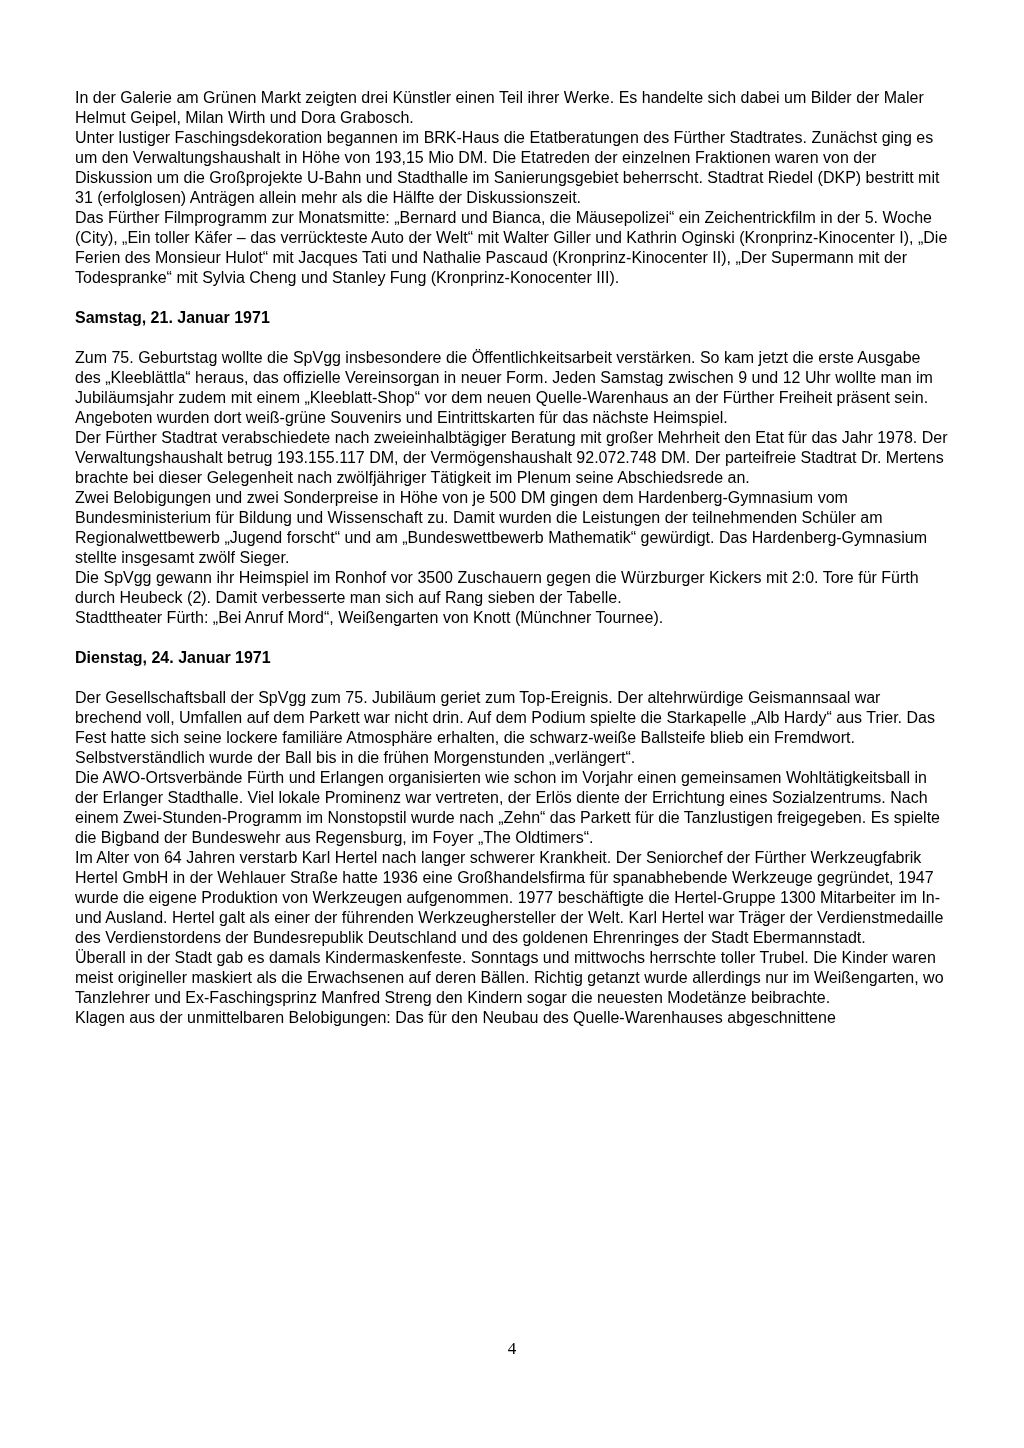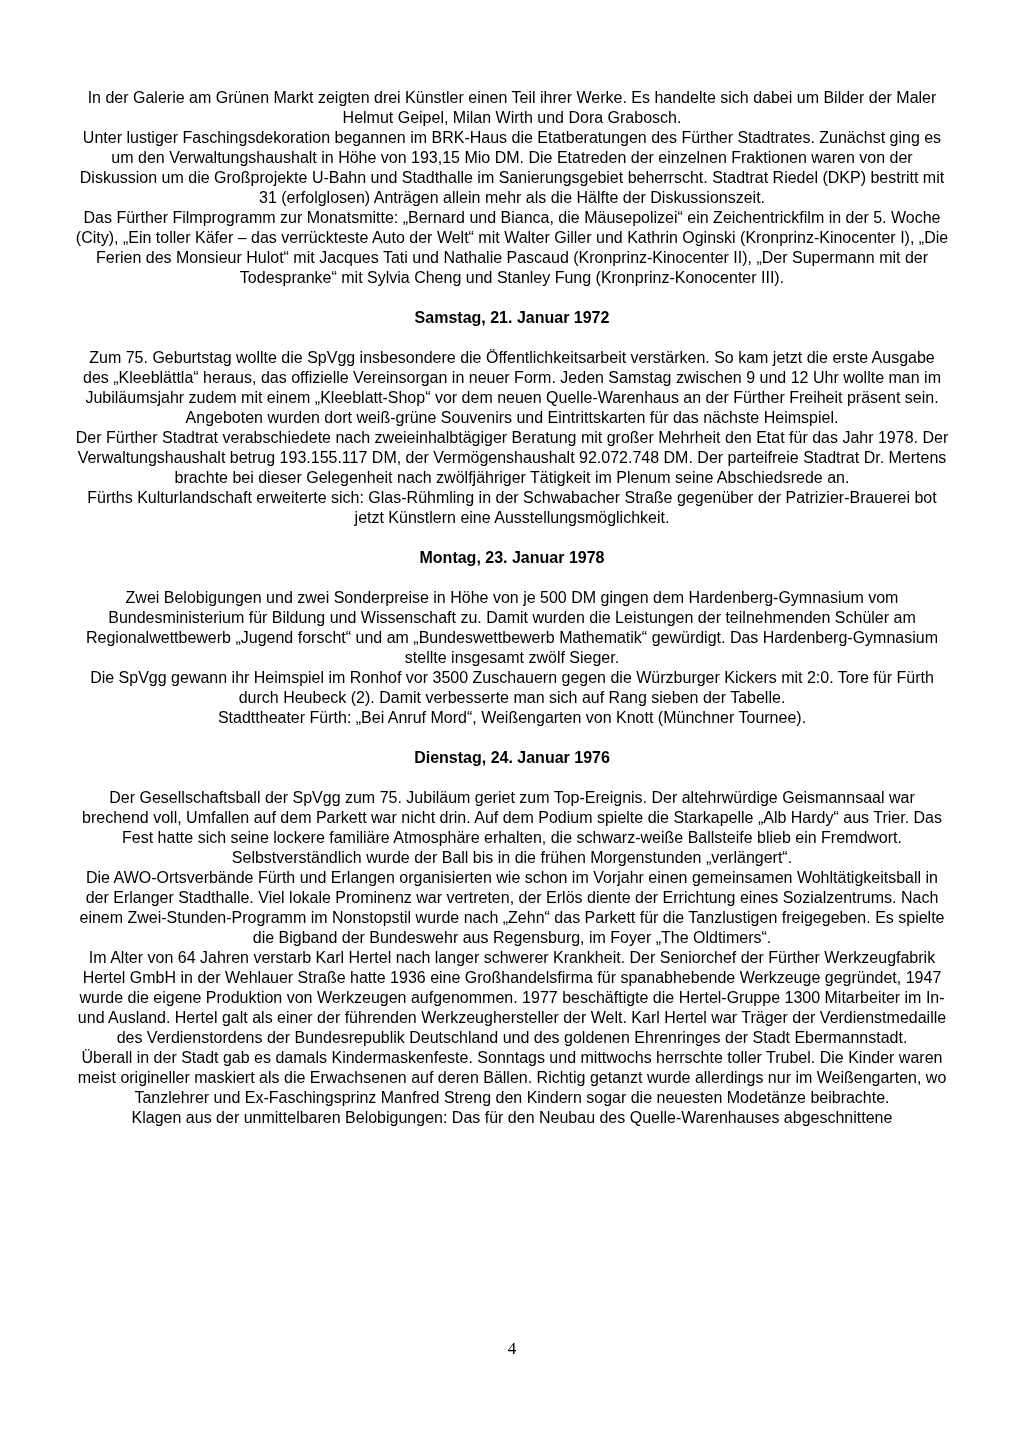--- a/index.html
+++ b/index.html
@@ -23,21 +23,21 @@
     height: 1448px;
     background: #ffffff;
   }
   .content {
     position: absolute;
     left: 75px;
     top: 88px;
     width: 874px;
     font-size: 16px;
     line-height: 20px;
-    text-align: center;
+    text-align: left;
     letter-spacing: 0;
   }
   .content p.para {
     margin: 0;
     padding: 0;
   }
   .content p.heading {
     margin: 20px 0 20px 0;
     padding: 0;
     font-weight: 700;
@@ -55,29 +55,27 @@
   }
 </style>
 </head>
 <body>
 
 <div class="page">
   <div class="content">
     <p class="para">In der Galerie am Grünen Markt zeigten drei Künstler einen Teil ihrer Werke. Es handelte sich dabei um Bilder der Maler Helmut Geipel, Milan Wirth und Dora Grabosch.</p>
     <p class="para">Unter lustiger Faschingsdekoration begannen im BRK-Haus die Etatberatungen des Fürther Stadtrates. Zunächst ging es um den Verwaltungshaushalt in Höhe von 193,15 Mio DM. Die Etatreden der einzelnen Fraktionen waren von der Diskussion um die Großprojekte U-Bahn und Stadthalle im Sanierungsgebiet beherrscht. Stadtrat Riedel (DKP) bestritt mit 31 (erfolglosen) Anträgen allein mehr als die Hälfte der Diskussionszeit.</p>
     <p class="para">Das Fürther Filmprogramm zur Monatsmitte: „Bernard und Bianca, die Mäusepolizei“ ein Zeichentrickfilm in der 5. Woche (City), „Ein toller Käfer – das verrückteste Auto der Welt“ mit Walter Giller und Kathrin Oginski (Kronprinz-Kinocenter I), „Die Ferien des Monsieur Hulot“ mit Jacques Tati und Nathalie Pascaud (Kronprinz-Kinocenter II), „Der Supermann mit der Todespranke“ mit Sylvia Cheng und Stanley Fung (Kronprinz-Konocenter III).</p>
-    <p class="heading">Samstag, 21. Januar 1972</p>
+    <p class="heading">Samstag, 21. Januar 1971</p>
     <p class="para">Zum 75. Geburtstag wollte die SpVgg insbesondere die Öffentlichkeitsarbeit verstärken. So kam jetzt die erste Ausgabe des „Kleeblättla“ heraus, das offizielle Vereinsorgan in neuer Form. Jeden Samstag zwischen 9 und 12 Uhr wollte man im Jubiläumsjahr zudem mit einem „Kleeblatt-Shop“ vor dem neuen Quelle-Warenhaus an der Fürther Freiheit präsent sein. Angeboten wurden dort weiß-grüne Souvenirs und Eintrittskarten für das nächste Heimspiel.</p>
     <p class="para">Der Fürther Stadtrat verabschiedete nach zweieinhalbtägiger Beratung mit großer Mehrheit den Etat für das Jahr 1978. Der Verwaltungshaushalt betrug 193.155.117 DM, der Vermögenshaushalt 92.072.748 DM. Der parteifreie Stadtrat Dr. Mertens brachte bei dieser Gelegenheit nach zwölfjähriger Tätigkeit im Plenum seine Abschiedsrede an.</p>
-    <p class="para">Fürths Kulturlandschaft erweiterte sich: Glas-Rühmling in der Schwabacher Straße gegenüber der Patrizier-Brauerei bot jetzt Künstlern eine Ausstellungsmöglichkeit.</p>
-    <p class="heading">Montag, 23. Januar 1978</p>
     <p class="para">Zwei Belobigungen und zwei Sonderpreise in Höhe von je 500 DM gingen dem Hardenberg-Gymnasium vom Bundesministerium für Bildung und Wissenschaft zu. Damit wurden die Leistungen der teilnehmenden Schüler am Regionalwettbewerb „Jugend forscht“ und am „Bundeswettbewerb Mathematik“ gewürdigt. Das Hardenberg-Gymnasium stellte insgesamt zwölf Sieger.</p>
     <p class="para">Die SpVgg gewann ihr Heimspiel im Ronhof vor 3500 Zuschauern gegen die Würzburger Kickers mit 2:0. Tore für Fürth durch Heubeck (2). Damit verbesserte man sich auf Rang sieben der Tabelle.</p>
     <p class="para">Stadttheater Fürth: „Bei Anruf Mord“, Weißengarten von Knott (Münchner Tournee).</p>
-    <p class="heading">Dienstag, 24. Januar 1976</p>
+    <p class="heading">Dienstag, 24. Januar 1971</p>
     <p class="para">Der Gesellschaftsball der SpVgg zum 75. Jubiläum geriet zum Top-Ereignis. Der altehrwürdige Geismannsaal war brechend voll, Umfallen auf dem Parkett war nicht drin. Auf dem Podium spielte die Starkapelle „Alb Hardy“ aus Trier. Das Fest hatte sich seine lockere familiäre Atmosphäre erhalten, die schwarz-weiße Ballsteife blieb ein Fremdwort. Selbstverständlich wurde der Ball bis in die frühen Morgenstunden „verlängert“.</p>
     <p class="para">Die AWO-Ortsverbände Fürth und Erlangen organisierten wie schon im Vorjahr einen gemeinsamen Wohltätigkeitsball in der Erlanger Stadthalle. Viel lokale Prominenz war vertreten, der Erlös diente der Errichtung eines Sozialzentrums. Nach einem Zwei-Stunden-Programm im Nonstopstil wurde nach „Zehn“ das Parkett für die Tanzlustigen freigegeben. Es spielte die Bigband der Bundeswehr aus Regensburg, im Foyer „The Oldtimers“.</p>
     <p class="para">Im Alter von 64 Jahren verstarb Karl Hertel nach langer schwerer Krankheit. Der Seniorchef der Fürther Werkzeugfabrik Hertel GmbH in der Wehlauer Straße hatte 1936 eine Großhandelsfirma für spanabhebende Werkzeuge gegründet, 1947 wurde die eigene Produktion von Werkzeugen aufgenommen. 1977 beschäftigte die Hertel-Gruppe 1300 Mitarbeiter im In- und Ausland. Hertel galt als einer der führenden Werkzeughersteller der Welt. Karl Hertel war Träger der Verdienstmedaille des Verdienstordens der Bundesrepublik Deutschland und des goldenen Ehrenringes der Stadt Ebermannstadt.</p>
     <p class="para">Überall in der Stadt gab es damals Kindermaskenfeste. Sonntags und mittwochs herrschte toller Trubel. Die Kinder waren meist origineller maskiert als die Erwachsenen auf deren Bällen. Richtig getanzt wurde allerdings nur im Weißengarten, wo Tanzlehrer und Ex-Faschingsprinz Manfred Streng den Kindern sogar die neuesten Modetänze beibrachte.</p>
     <p class="para">Klagen aus der unmittelbaren Belobigungen: Das für den Neubau des Quelle-Warenhauses abgeschnittene</p>
   </div>
   <div class="page-number">4</div>
 </div>
 
 </body></html>

